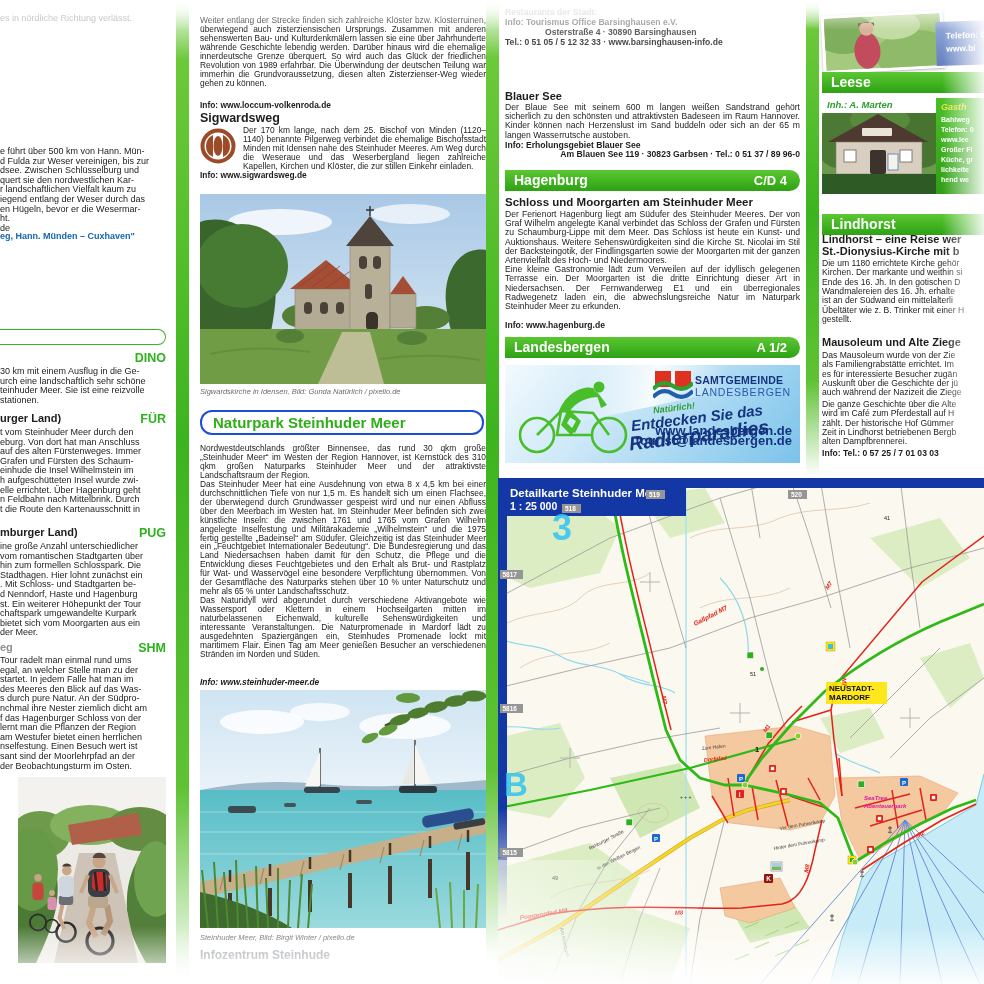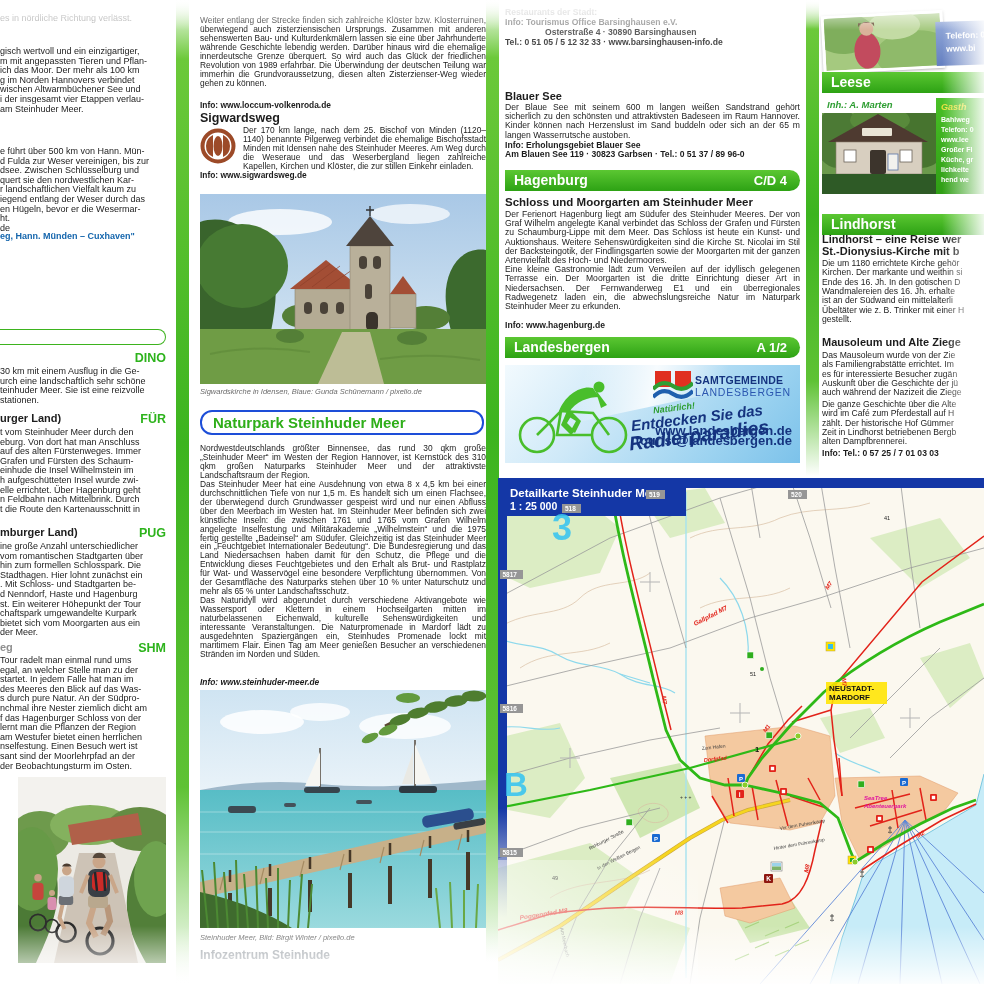--- a/index.html
+++ b/index.html
@@ -28,27 +28,20 @@
          font-weight:bold;font-size:15px;line-height:21px;padding-left:11px;}
   .blue{color:#1566ad;}
   .ovl{pointer-events:none;z-index:60;}
 </style>
 </head>
 <body>
 
 <div class="page">
 
   <div class="abs body-l pre" style="left:0;top:14px;width:166px;color:#a9a9a9;">es in nördliche Richtung verlässt.</div>
-  <div class="abs body-l pre" style="left:0;top:47px;width:166px;">gisch wertvoll und ein einzigartiger,
-m mit angepassten Tieren und Pflan-
-ich das Moor. Der mehr als 100 km
-g im Norden Hannovers verbindet
-wischen Altwarmbüchener See und
-i der insgesamt vier Etappen verlau-
-am Steinhuder Meer.</div>
   <div class="abs body-l pre" style="left:0;top:147px;width:166px;">e führt über 500 km von Hann. Mün-
 d Fulda zur Weser vereinigen, bis zur
 dsee. Zwischen Schlüsselburg und
 quert sie den nordwestlichen Kar-
 r landschaftlichen Vielfalt kaum zu
 iegend entlang der Weser durch das
 en Hügeln, bevor er die Wesermar-
 ht.
 de</div>
   <div class="abs body-l b blue" style="left:0;top:232px;width:166px;">eg, Hann. Münden – Cuxhaven"</div>
@@ -200,21 +193,21 @@
     <rect x="136" y="108" width="8" height="12" rx="4" fill="#4a4238"></rect>
     <rect x="190" y="100" width="26" height="34" fill="#b4ab94" stroke="#8d8470" stroke-width="0.6"></rect>
     <polygon points="190,100 203,82 216,100" fill="#a34e35"></polygon>
     <rect x="166" y="118" width="12" height="19" rx="5" fill="#3a332c"></rect>
     <rect x="0" y="135" width="286" height="55" fill="#6f9c45"></rect>
     <polygon points="118,190 184,190 170,138 142,138" fill="#cbc3a4" opacity="0.85"></polygon>
     <path d="M10,160 Q60,150 110,158 M180,165 Q230,158 280,166" stroke="#5f8c3a" stroke-width="2" fill="none" opacity="0.7"></path>
     <ellipse cx="90" cy="142" rx="14" ry="7" fill="#547f37"></ellipse>
     <ellipse cx="212" cy="144" rx="15" ry="7" fill="#547f37"></ellipse>
   </svg>
-  <div class="abs cap" style="left:200px;top:387px;width:286px;">Sigwardskirche in Idensen, Blaue: Gunda Schünemann / pixelio.de</div>
+  <div class="abs cap" style="left:200px;top:387px;width:286px;">Sigwardskirche in Idensen, Bild: Gunda Natürlich / pixelio.de</div>
 
   <div class="abs npbox" style="left:200px;top:410px;width:284px;height:25px;">Naturpark Steinhuder Meer</div>
   <div class="abs body-m just pre" style="left:200px;top:444px;width:286px;">Nordwestdeutschlands größter Binnensee, das rund 30 qkm große „Steinhuder Meer“ im Westen der Region Hannover, ist Kernstück des 310 qkm großen Naturparks Steinhuder Meer und der attraktivste Landschaftsraum der Region.
 Das Steinhuder Meer hat eine Ausdehnung von etwa 8 x 4,5 km bei einer durchschnittlichen Tiefe von nur 1,5 m. Es handelt sich um einen Flachsee, der überwiegend durch Grundwasser gespeist wird und nur einen Abfluss über den Meerbach im Westen hat. Im Steinhuder Meer befinden sich zwei künstliche Inseln: die zwischen 1761 und 1765 vom Grafen Wilhelm angelegte Inselfestung und Militärakademie „Wilhelmstein“ und die 1975 fertig gestellte „Badeinsel“ am Südufer. Gleichzeitig ist das Steinhuder Meer ein „Feuchtgebiet Internationaler Bedeutung“. Die Bundesregierung und das Land Niedersachsen haben damit für den Schutz, die Pflege und die Entwicklung dieses Feuchtgebietes und den Erhalt als Brut- und Rastplatz für Wat- und Wasservögel eine besondere Verpflichtung übernommen. Von der Gesamtfläche des Naturparks stehen über 10 % unter Naturschutz und mehr als 65 % unter Landschaftsschutz.
 Das Naturidyll wird abgerundet durch verschiedene Aktivangebote wie Wassersport oder Klettern in einem Hochseilgarten mitten im naturbelassenen Eichenwald, kulturelle Sehenswürdigkeiten und interessante Veranstaltungen. Die Naturpromenade in Mardorf lädt zu ausgedehnten Spaziergängen ein, Steinhudes Promenade lockt mit maritimem Flair. Einen Tag am Meer genießen Besucher an verschiedenen Stränden im Norden und Süden.</div>
   <div class="abs body-m b" style="left:200px;top:678px;width:286px;font-style:italic;">Info: www.steinhuder-meer.de</div>
 
   <svg class="abs" style="left:200px;top:690px;" width="286" height="238" viewBox="0 0 286 238">
     <defs>
       <linearGradient id="sky2" x1="0" y1="0" x2="0" y2="1">
@@ -276,21 +269,21 @@
   <div class="abs b" style="left:200px;top:948px;width:286px;font-size:12px;color:#9aa0a6;">Infozentrum Steinhude</div>
 
   <div class="abs body-r b" style="left:505px;top:8px;width:295px;color:#cbcbcb;">Restaurants der Stadt:</div>
   <div class="abs body-r b" style="left:505px;top:18px;width:295px;color:#8f8f8f;">Info: Tourismus Office Barsinghausen e.V.</div>
   <div class="abs body-r b" style="left:505px;top:28px;width:295px;color:#5f5f5f;padding-left:40px;">Osterstraße 4 · 30890 Barsinghausen</div>
   <div class="abs body-r b" style="left:505px;top:38px;width:295px;color:#4a4a4a;">Tel.: 0 51 05 / 5 12 32 33 · www.barsinghausen-info.de</div>
 
   <div class="abs b" style="left:505px;top:90px;width:295px;font-size:11px;">Blauer See</div>
   <div class="abs body-r just" style="left:505px;top:103px;width:295px;">Der Blaue See mit seinem 600 m langen weißen Sandstrand gehört sicherlich zu den schönsten und attraktivsten Badeseen im Raum Hannover. Kinder können nach Herzenslust im Sand buddeln oder sich an der 65 m langen Wasserrutsche austoben.</div>
   <div class="abs body-r b" style="left:505px;top:141px;width:295px;">Info: Erholungsgebiet Blauer See</div>
-  <div class="abs body-r b" style="left:505px;top:150px;width:295px;">Am Blauen See 119 · 30823 Garbsen · Tel.: 0 51 37 / 89 96-0</div>
+  <div class="abs body-r b" style="left:505px;top:150px;width:295px;text-align:right;">Am Blauen See 119 · 30823 Garbsen · Tel.: 0 51 37 / 89 96-0</div>
 
   <div class="abs ghead" style="left:505px;top:170px;width:295px;">
     <span>Hagenburg</span>
     <span class="grid">C/D 4</span>
   </div>
   <div class="abs b" style="left:505px;top:196px;width:295px;font-size:11.5px;">Schloss und Moorgarten am Steinhuder Meer</div>
   <div class="abs body-r just pre" style="left:505px;top:210px;width:295px;">Der Ferienort Hagenburg liegt am Südufer des Steinhuder Meeres. Der von Graf Wilhelm angelegte Kanal verbindet das Schloss der Grafen und Fürsten zu Schaumburg-Lippe mit dem Meer. Das Schloss ist heute ein Kunst- und Auktionshaus. Weitere Sehenswürdigkeiten sind die Kirche St. Nicolai im Stil der Backsteingotik, der Findlingsgarten sowie der Moorgarten mit der ganzen Artenvielfalt des Hoch- und Niedermoores.
 Eine kleine Gastronomie lädt zum Verweilen auf der idyllisch gelegenen Terrasse ein. Der Moorgarten ist die dritte Einrichtung dieser Art in Niedersachsen. Der Fernwanderweg E1 und ein überregionales Radwegenetz laden ein, die abwechslungsreiche Natur im Naturpark Steinhuder Meer zu erkunden.</div>
   <div class="abs body-r b" style="left:505px;top:321px;width:295px;">Info: www.hagenburg.de</div>
 

